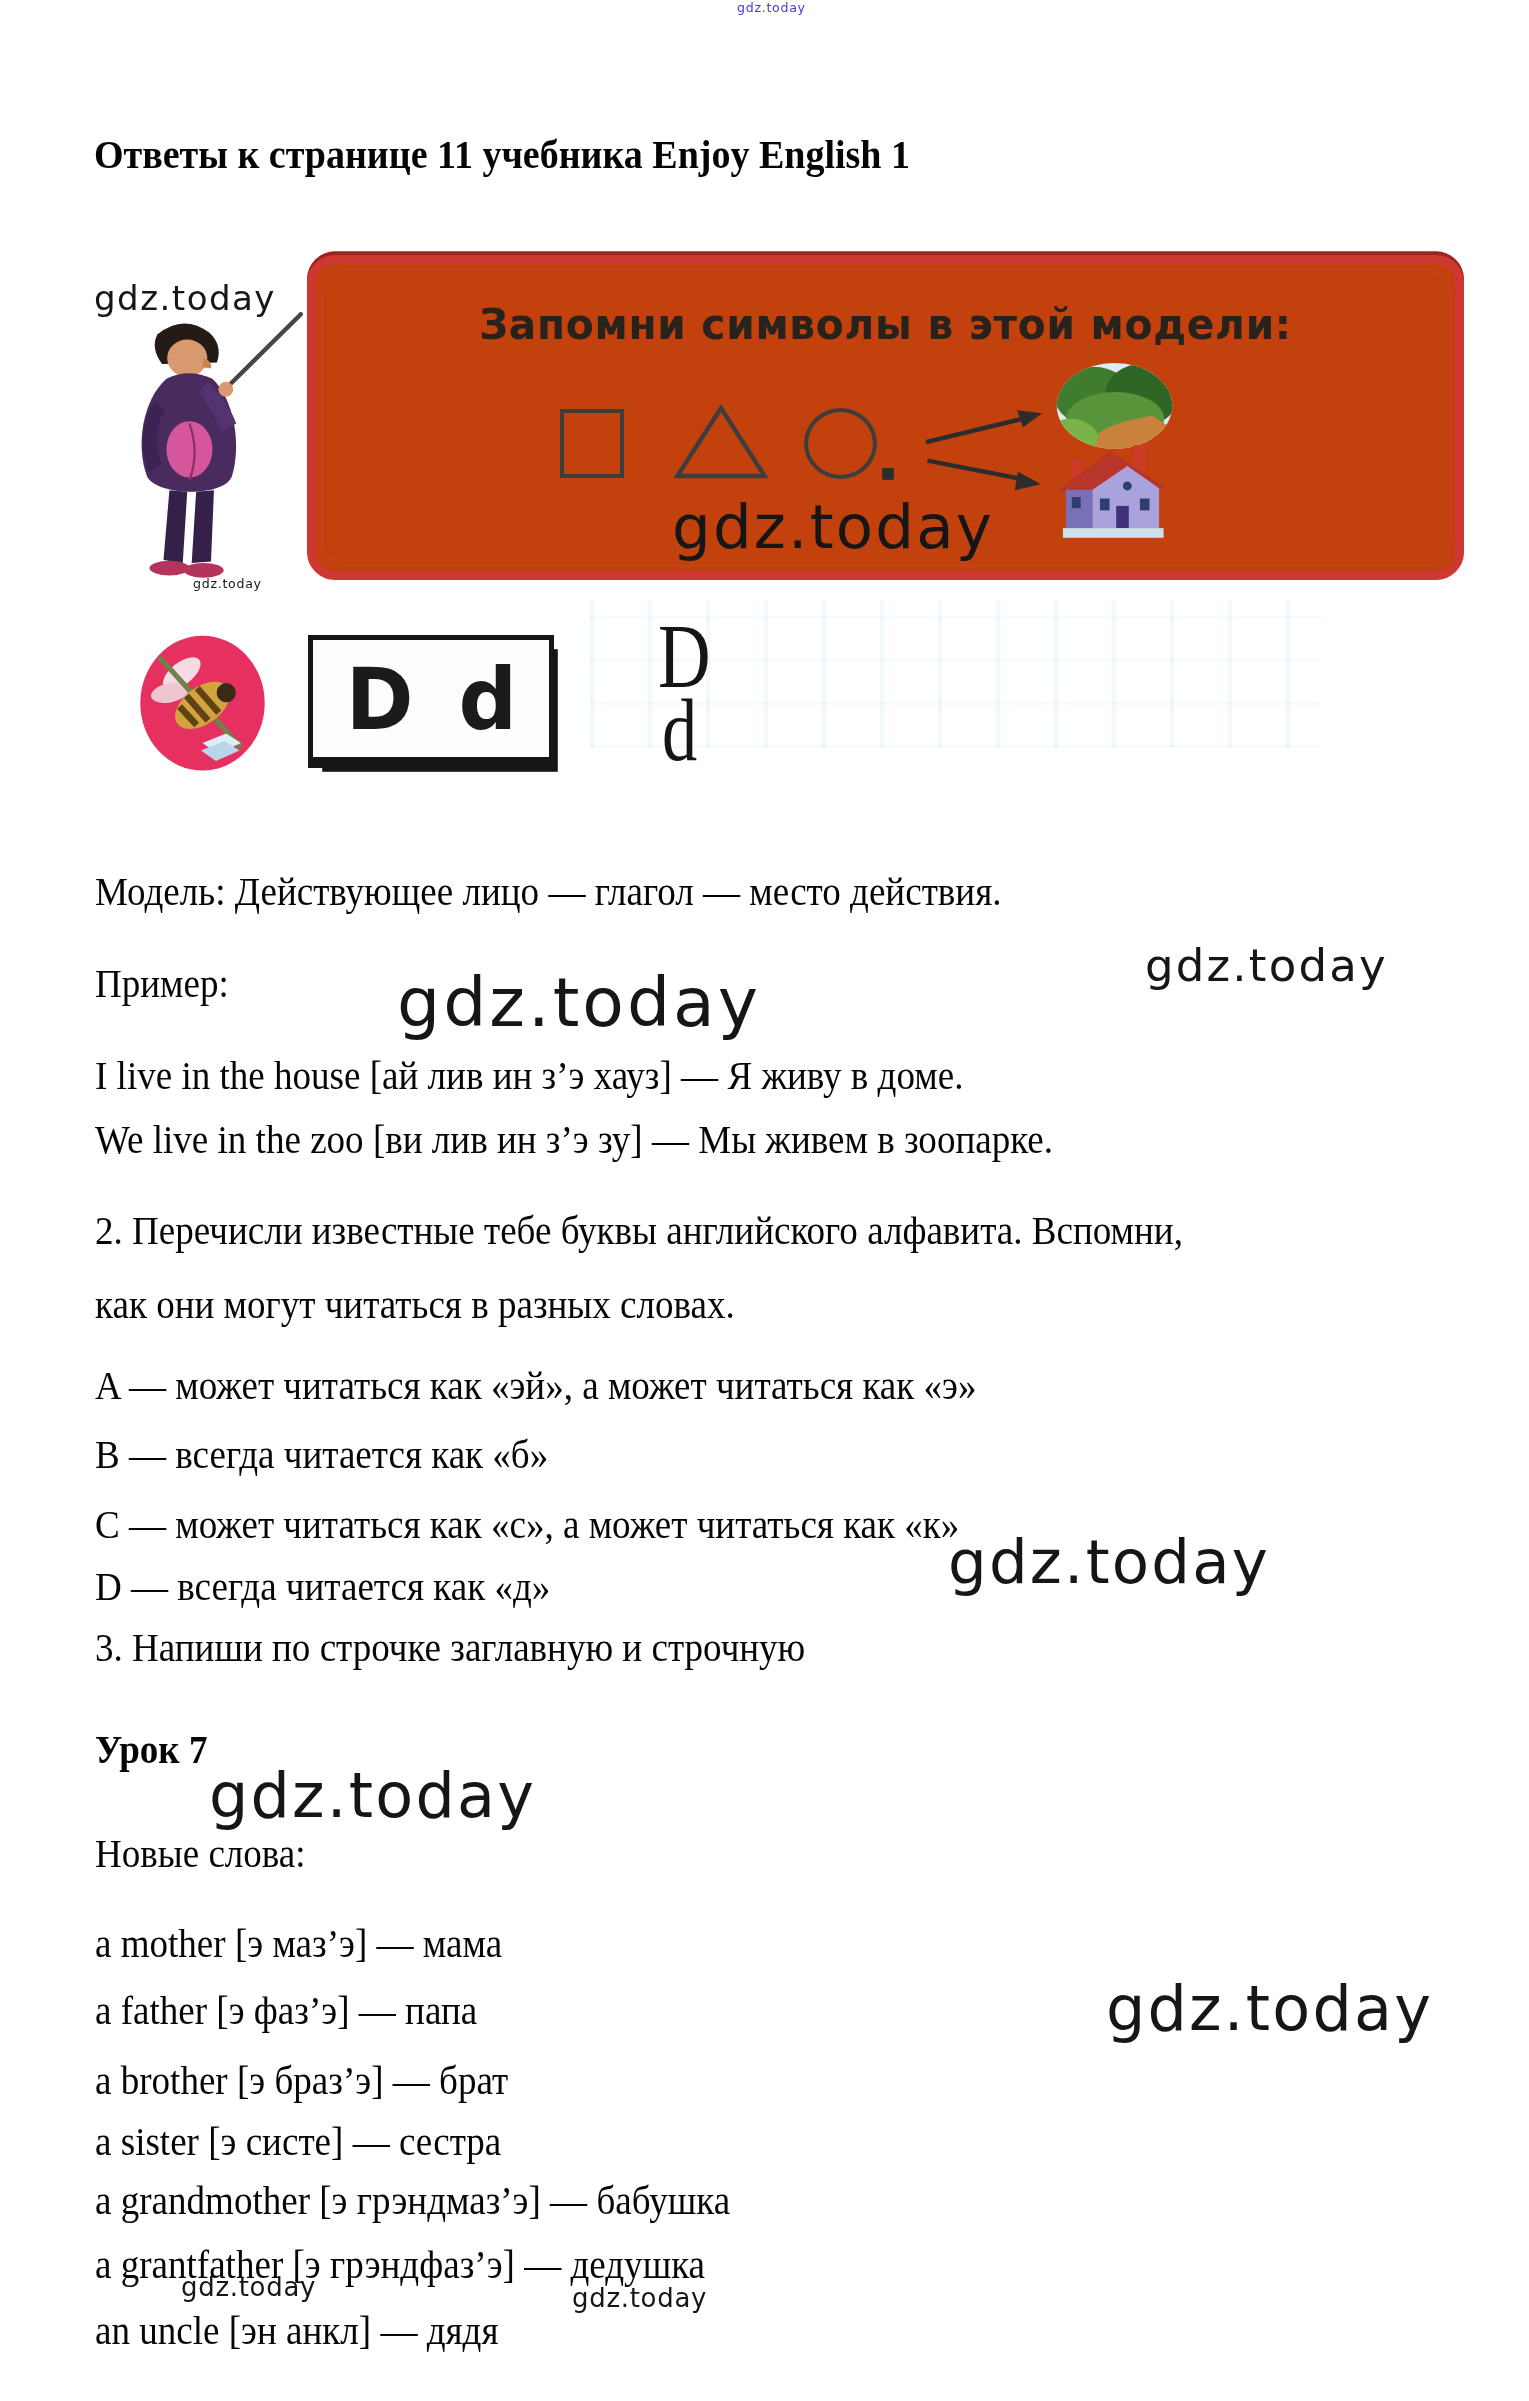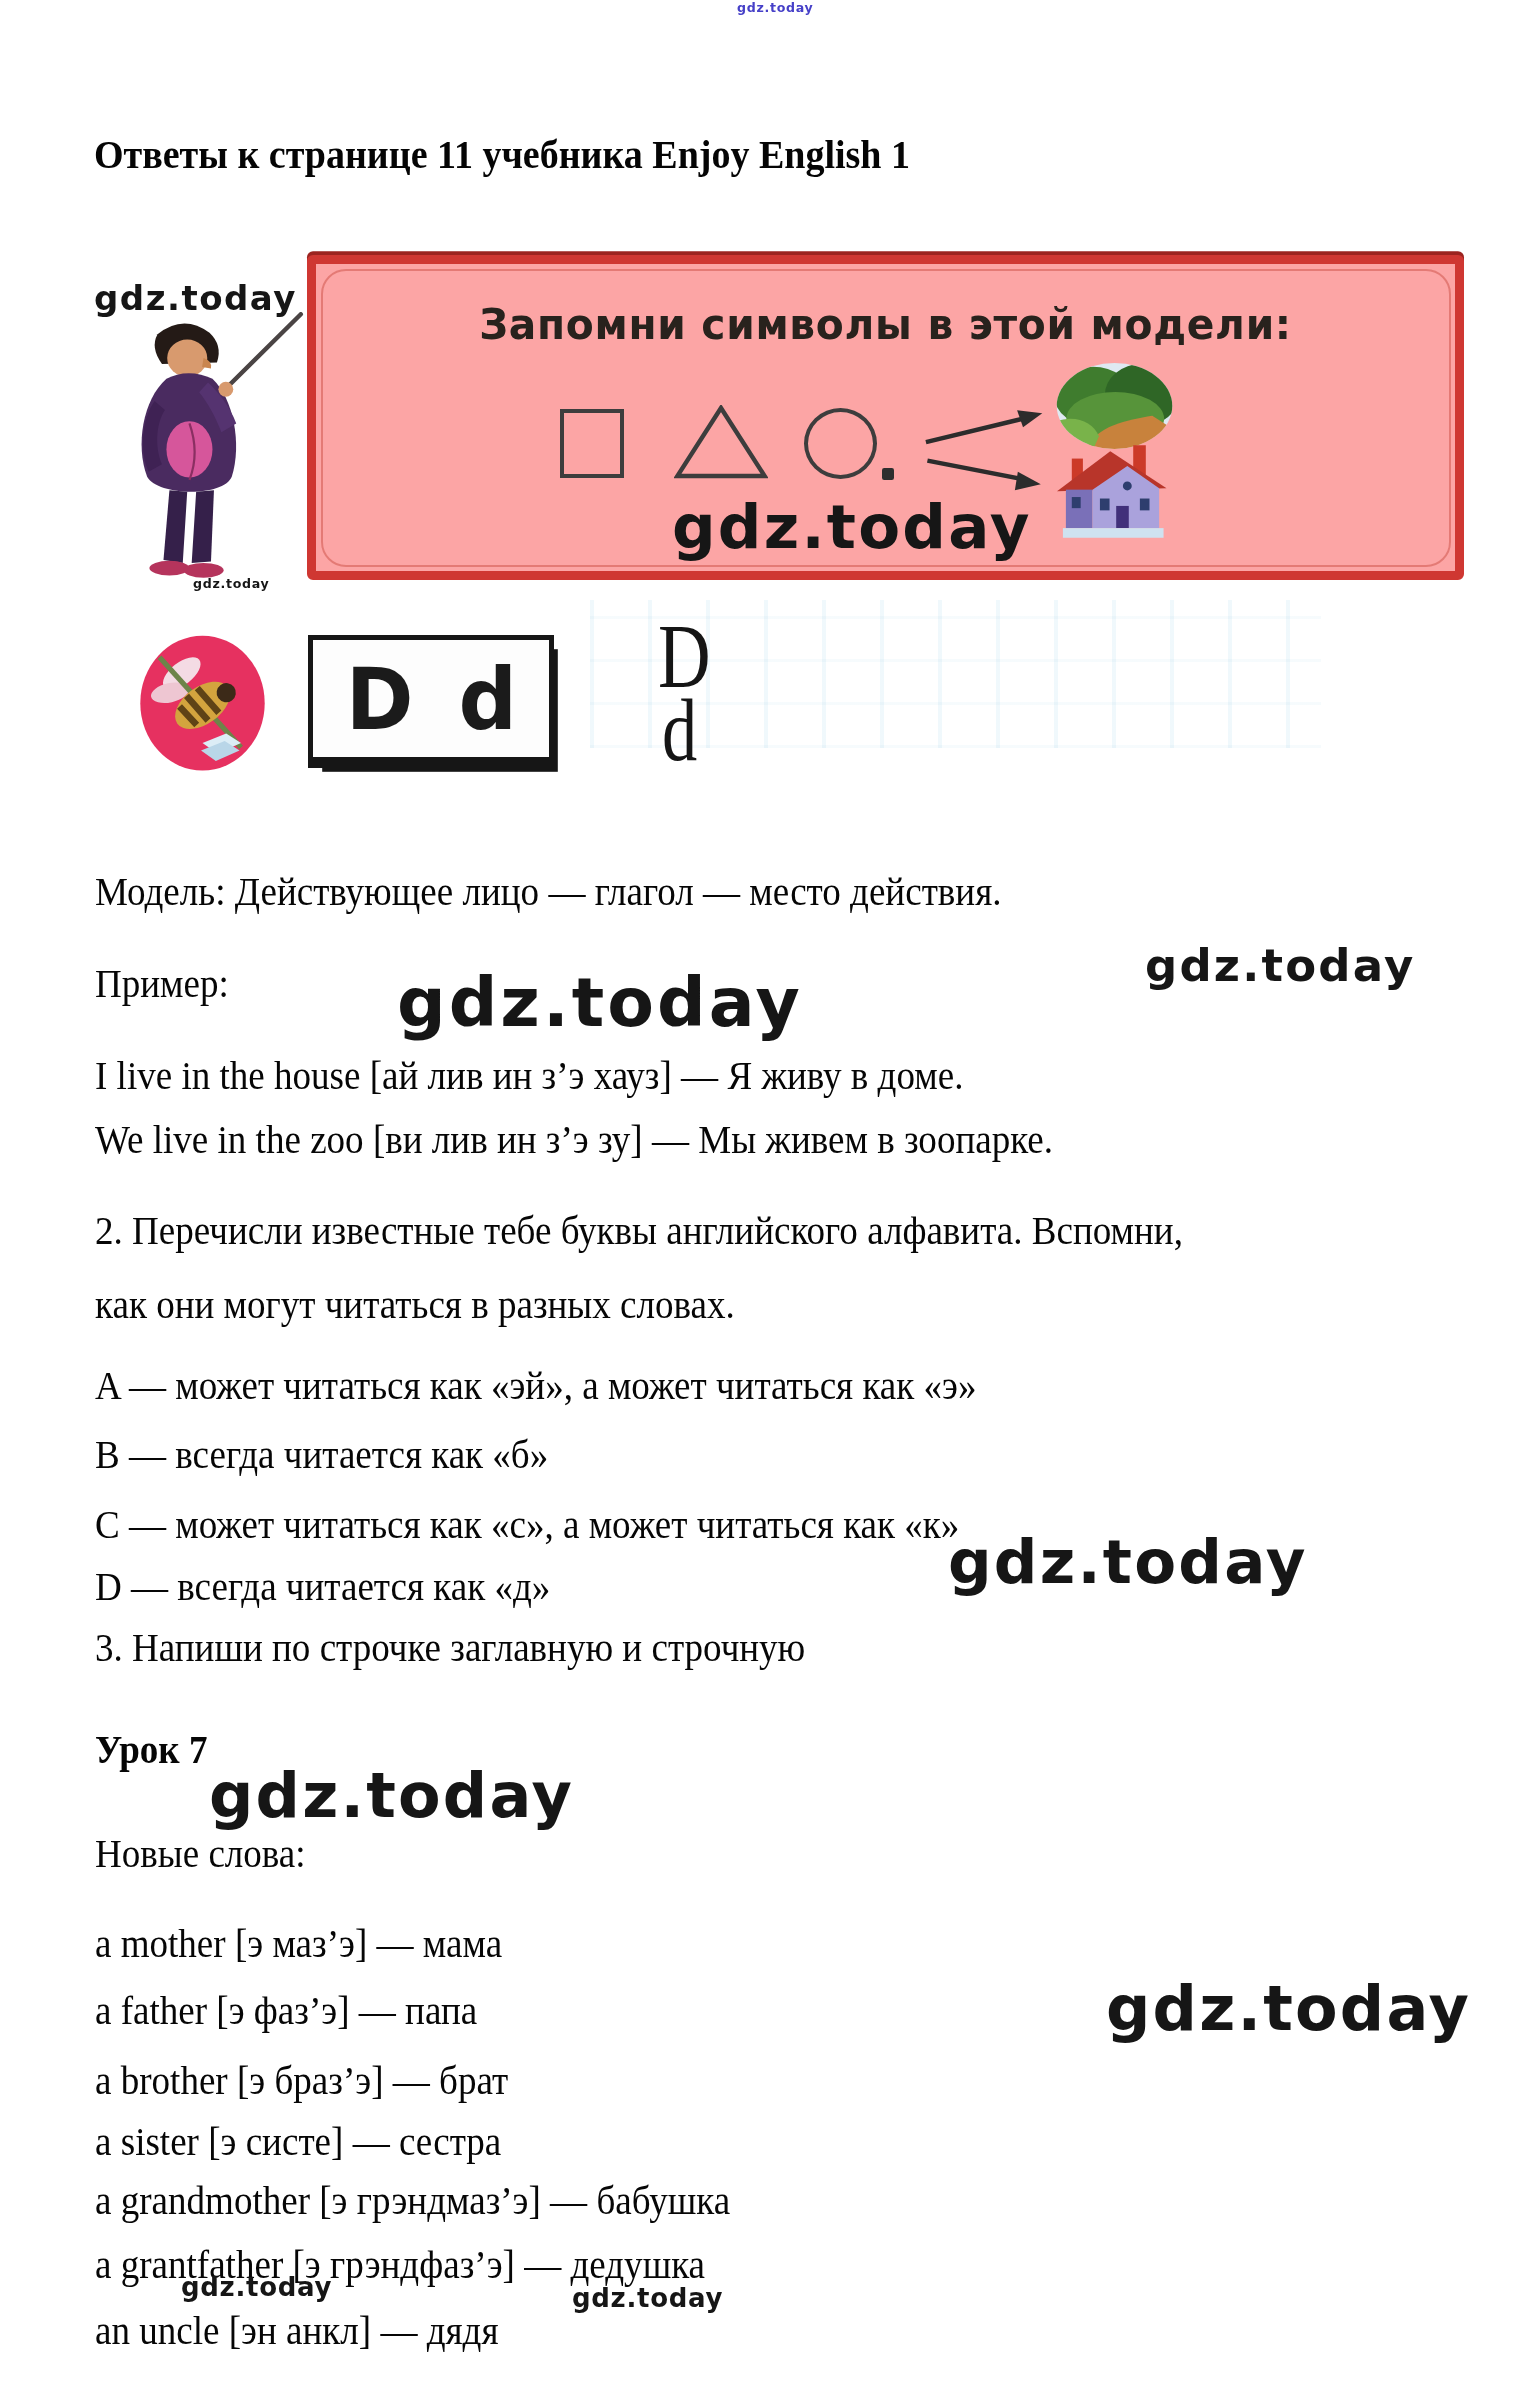--- a/index.html
+++ b/index.html
@@ -8,21 +8,21 @@
     width:1530px;
     height:2401px;
     background:#ffffff;
     overflow:hidden;
     font-family:"Liberation Serif",serif;
   }
   
   .wm{
     position:absolute;
     font-family:"DejaVu Sans",sans-serif;
-    font-weight:700;
+    font-weight:400;
     color:#161616;
     letter-spacing:2.2px;
     white-space:nowrap;
     line-height:1;
     text-align:center;
   }
   
   .page-title{
     position:absolute;
     left:94px; top:104px;
@@ -42,23 +42,23 @@
     white-space:nowrap;
     transform:scaleX(0.95);
     transform-origin:left top;
   }
   .bold{font-weight:bold;}
   
   .model-box{
     position:absolute;
     left:307px; top:255px;
     width:1139px; height:307px;
-    background:#fca5a5;
+    background:#c2410c;
     border:9.7px solid #cf3732;
-    border-radius:6px;
+    border-radius:28px;
     box-shadow:0 -3.7px 0 #9c2420;
   }
   .model-box::before{
     content:"";
     position:absolute;
     left:4.5px; top:4.5px; right:4.5px; bottom:4.5px;
     border:2.2px solid rgba(200,70,60,0.45);
     border-radius:25px;
     pointer-events:none;
   }

